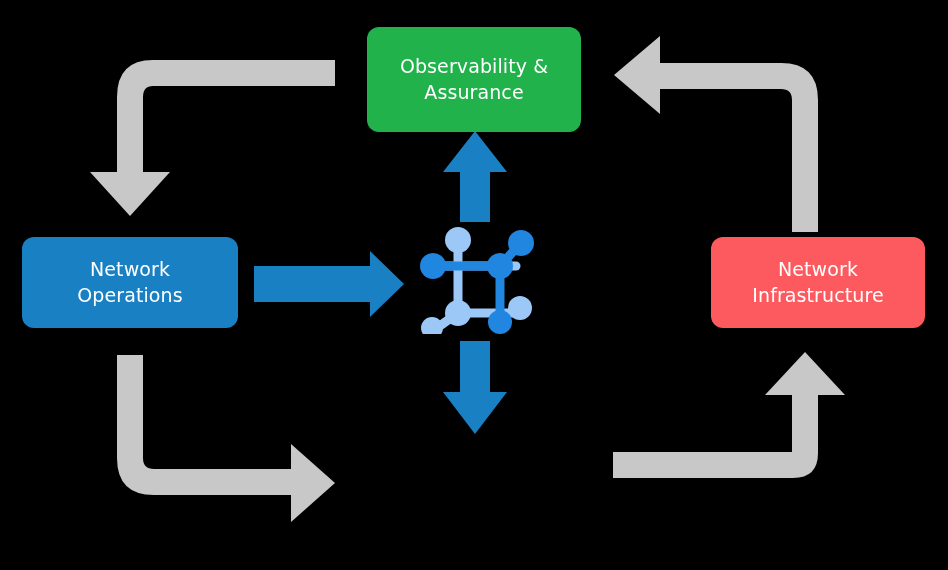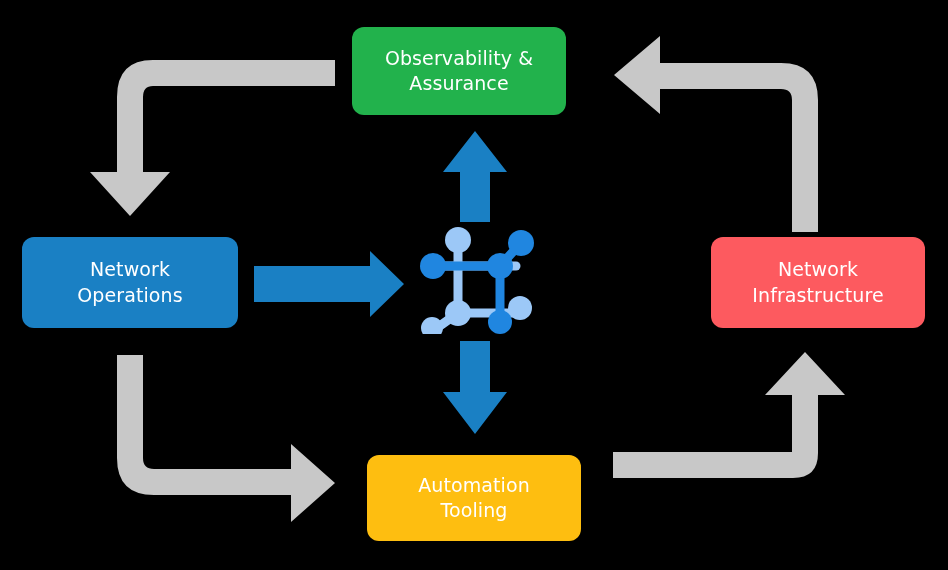--- a/index.html
+++ b/index.html
@@ -35,21 +35,21 @@
     font-weight: 400;
     letter-spacing: 0.1px;
     box-sizing: border-box;
     padding: 6px 10px;
   }
   .node-label {
     display: block;
     white-space: pre-line;
   }
   #box-observability {
-    left: 352px;  top: 27px;   width: 214px; height: 88px;
+    left: 367px;  top: 27px;   width: 214px; height: 105px;
     background: #22B24C;
   }
   #box-network-operations {
     left: 22px;   top: 237px;  width: 216px; height: 91px;
     background: #1A80C4;
   }
   #box-network-infrastructure {
     left: 711px;  top: 237px;  width: 214px; height: 91px;
     background: #FD5A5F;
   }
@@ -128,18 +128,14 @@
   <div class="node-box" id="box-network-operations" style="background: rgb(26, 128, 196);">
     <span class="node-label">Network
 Operations</span>
   </div>
 
   <div class="node-box" id="box-network-infrastructure" style="background: rgb(253, 90, 95);">
     <span class="node-label">Network
 Infrastructure</span>
   </div>
 
-  <div class="node-box" id="box-automation-tooling" style="background: rgb(254, 190, 16);">
-    <span class="node-label">Automation
-Tooling</span>
-  </div>
 
 </div>
 
 </body></html>

